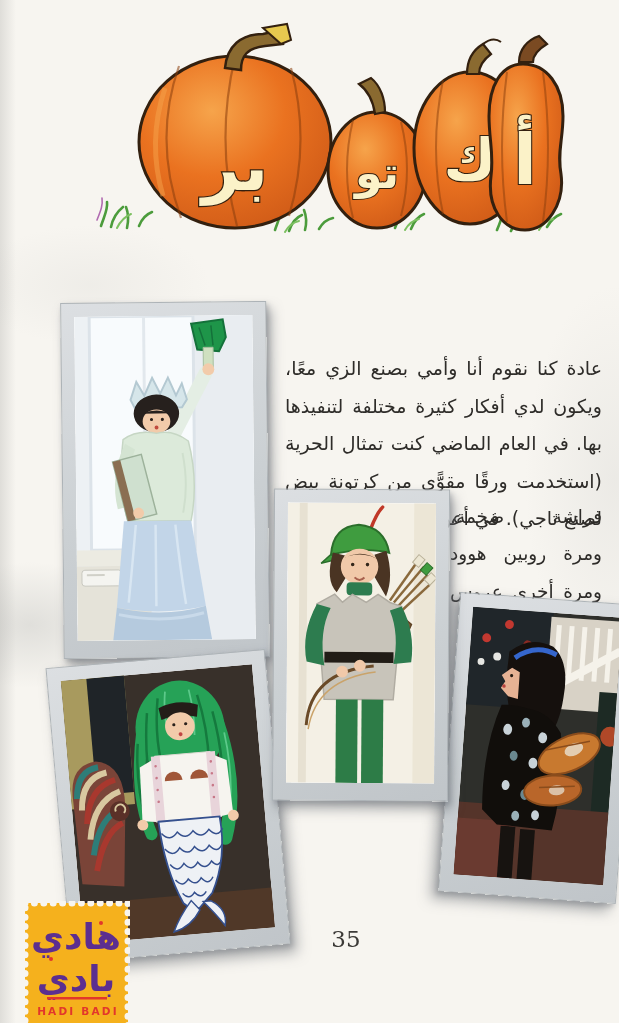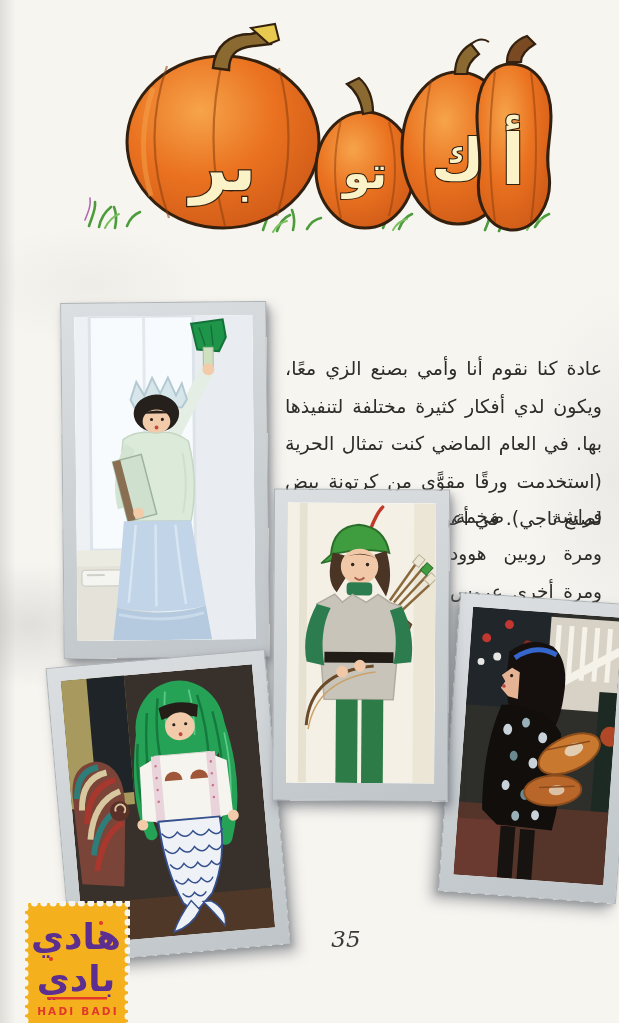--- a/index.html
+++ b/index.html
@@ -11,21 +11,21 @@
   }
   
   .scan-shade{position:absolute;inset:0;pointer-events:none;z-index:0;
     background:
       linear-gradient(90deg, rgba(150,150,148,.25) 0px, rgba(150,150,148,0) 16px),
       radial-gradient(140px 90px at 30px 625px, rgba(170,172,170,.30), rgba(170,172,170,0) 70%),
       radial-gradient(120px 260px at 615px 480px, rgba(190,190,188,.20), rgba(190,190,188,0) 75%),
       radial-gradient(160px 80px at 90px 285px, rgba(200,200,196,.18), rgba(200,200,196,0) 75%);
   }
 
-  .illustration{position:absolute; left:83px; top:12px; width:480px; height:222px; z-index:1;}
+  .illustration{position:absolute; left:95px; top:12px; width:480px; height:222px; z-index:1;}
 
   .para{
     position:absolute; direction:rtl; text-align:justify; text-align-last:right;
     font-size:19px; letter-spacing:0; color:#2e2c29; z-index:1;
   }
   .para1{left:40px; right:17px; top:243px; line-height:41px;}
   .para2a{left:285px; right:17px; top:331px; line-height:37.5px;}
   .para2b{right:17px; width:152px; top:479px; line-height:37.5px; font-size:18.5px;}
 
   .photo{
@@ -39,21 +39,21 @@
     box-shadow:5px 8px 12px rgba(96,101,109,.5), 2px 3px 5px rgba(96,101,109,.35);}
   .photo-robin   {left:273px; top:489px; width:176px; height:312px; transform:rotate(0.4deg); z-index:4;
     box-shadow:4px 8px 12px rgba(96,101,109,.5), 2px 3px 5px rgba(96,101,109,.3);}
   .photo-mermaid {left:58px;  top:658px; width:220px; height:296px; transform:rotate(-5deg); z-index:3;
     box-shadow:6px 9px 13px rgba(96,101,109,.5), 2px 3px 5px rgba(96,101,109,.3);}
   .photo-butterfly{left:449px; top:598px; width:178px; height:300px; transform:rotate(4.2deg); z-index:3;
     box-shadow:-7px 8px 13px rgba(96,101,109,.5), -2px 3px 5px rgba(96,101,109,.3);}
 
   .page-number{
     position:absolute; left:318px; top:926px; width:56px; text-align:center;
-    font-family:"DejaVu Serif", serif; font-size:23px; color:#3c3a37; z-index:1;font-style:italic;
+    font-family:"DejaVu Serif", serif; font-size:23px; color:#3c3a37; z-index:1;
   }
 
   .stamp{position:absolute; left:23px; top:901px; width:107px; height:127px; z-index:10;}
 </style>
 </head>
 <body>
 
 <div class="page">
   <div class="scan-shade"></div>
 

